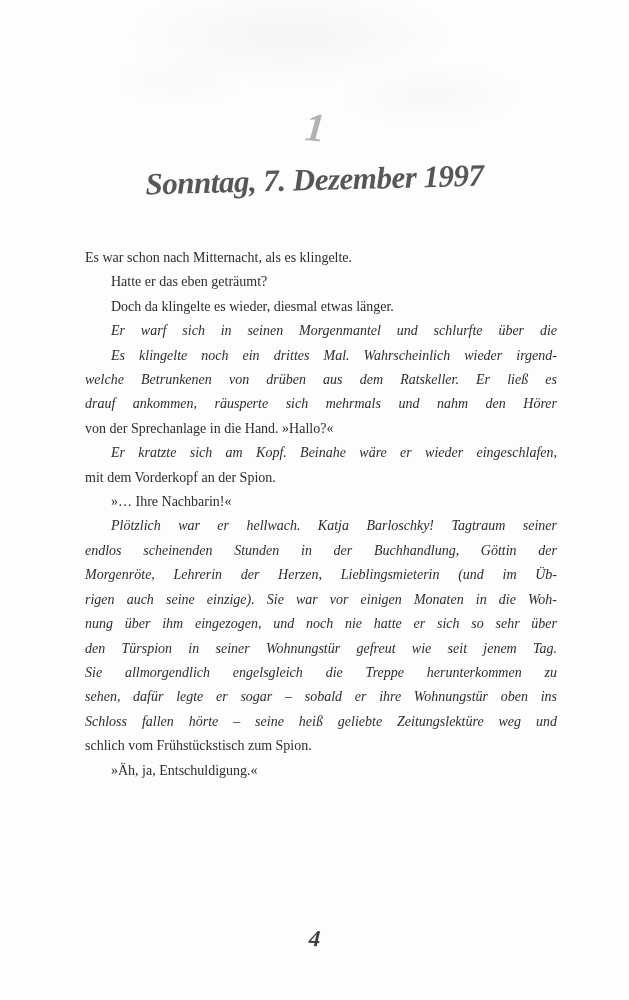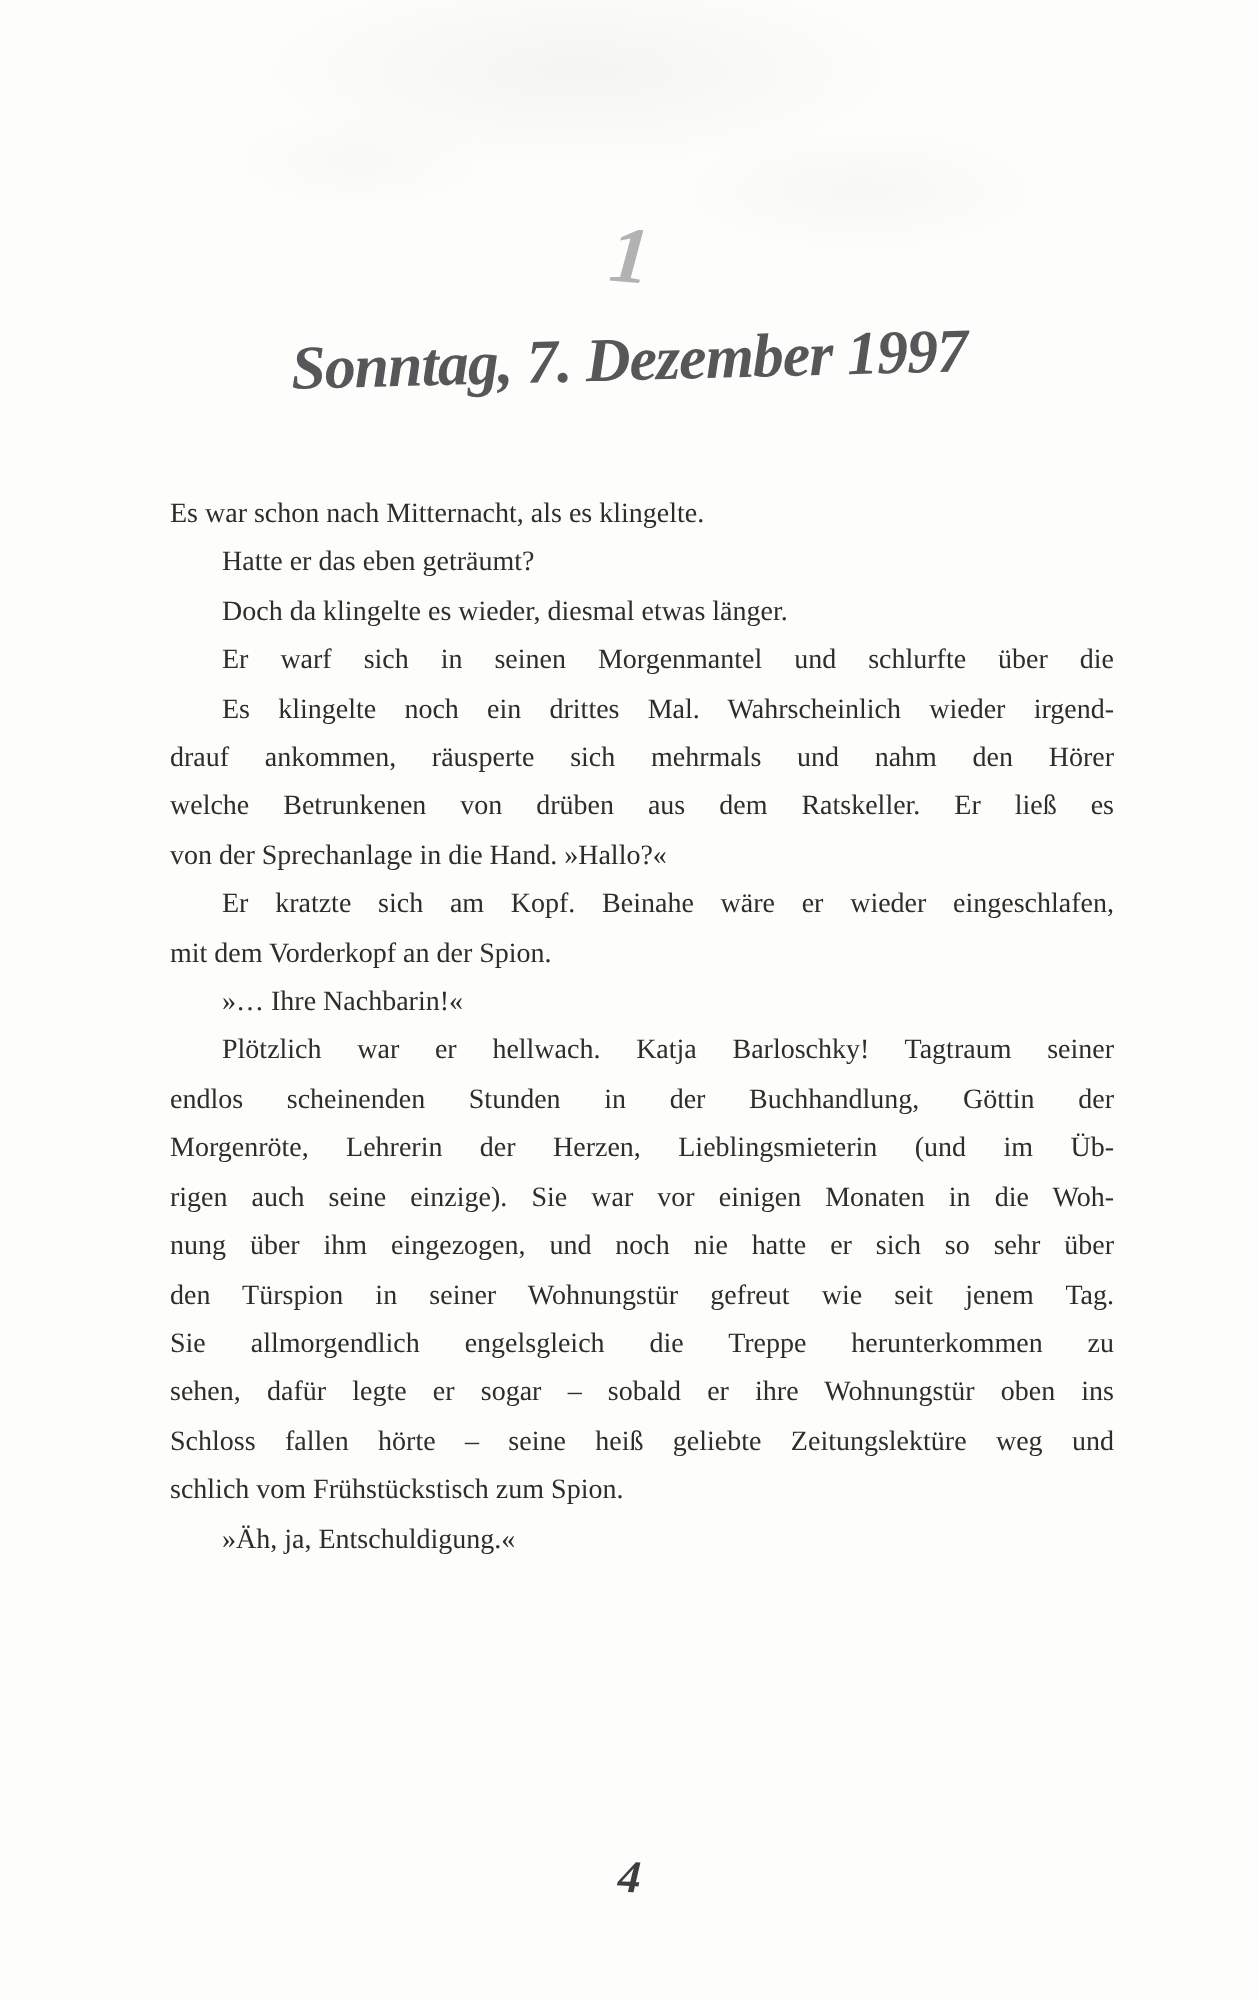--- a/index.html
+++ b/index.html
@@ -64,20 +64,21 @@
     line-height: 24.4px;
     color: var(--body-text, #2e2d2c);
   }
   .text-line {
     text-align: justify;
     text-align-last: left;
     white-space: normal;
   }
   .text-line.justified {
     text-align-last: justify;
+    font-style: italic;
   }
   .text-line.indented {
     text-indent: 26px;
   }
   .page-footer {
     position: absolute;
     top: 927px;
     left: 0;
     width: 629px;
     text-align: center;
@@ -101,22 +102,22 @@
     <div class="chapter-number">1</div>
     <h1 class="chapter-title">Sonntag, 7. Dezember 1997</h1>
   </header>
 
   <section class="body-text" id="body-text">
       <div class="text-line">Es war schon nach Mitternacht, als es klingelte.</div>
       <div class="text-line indented">Hatte er das eben geträumt?</div>
       <div class="text-line indented">Doch da klingelte es wieder, diesmal etwas länger.</div>
       <div class="text-line justified indented">Er warf sich in seinen Morgenmantel und schlurfte über die</div>
       <div class="text-line justified indented">Es klingelte noch ein drittes Mal. Wahrscheinlich wieder irgend-</div>
+      <div class="text-line justified">welche Betrunkenen von drüben aus dem Ratskeller. Er ließ es</div>
       <div class="text-line justified">drauf ankommen, räusperte sich mehrmals und nahm den Hörer</div>
-      <div class="text-line justified">welche Betrunkenen von drüben aus dem Ratskeller. Er ließ es</div>
       <div class="text-line">von der Sprechanlage in die Hand. »Hallo?«</div>
       <div class="text-line justified indented">Er kratzte sich am Kopf. Beinahe wäre er wieder eingeschlafen,</div>
       <div class="text-line">mit dem Vorderkopf an der Spion.</div>
       <div class="text-line indented">»… Ihre Nachbarin!«</div>
       <div class="text-line justified indented">Plötzlich war er hellwach. Katja Barloschky! Tagtraum seiner</div>
       <div class="text-line justified">endlos scheinenden Stunden in der Buchhandlung, Göttin der</div>
       <div class="text-line justified">Morgenröte, Lehrerin der Herzen, Lieblingsmieterin (und im Üb-</div>
       <div class="text-line justified">rigen auch seine einzige). Sie war vor einigen Monaten in die Woh-</div>
       <div class="text-line justified">nung über ihm eingezogen, und noch nie hatte er sich so sehr über</div>
       <div class="text-line justified">den Türspion in seiner Wohnungstür gefreut wie seit jenem Tag.</div>

